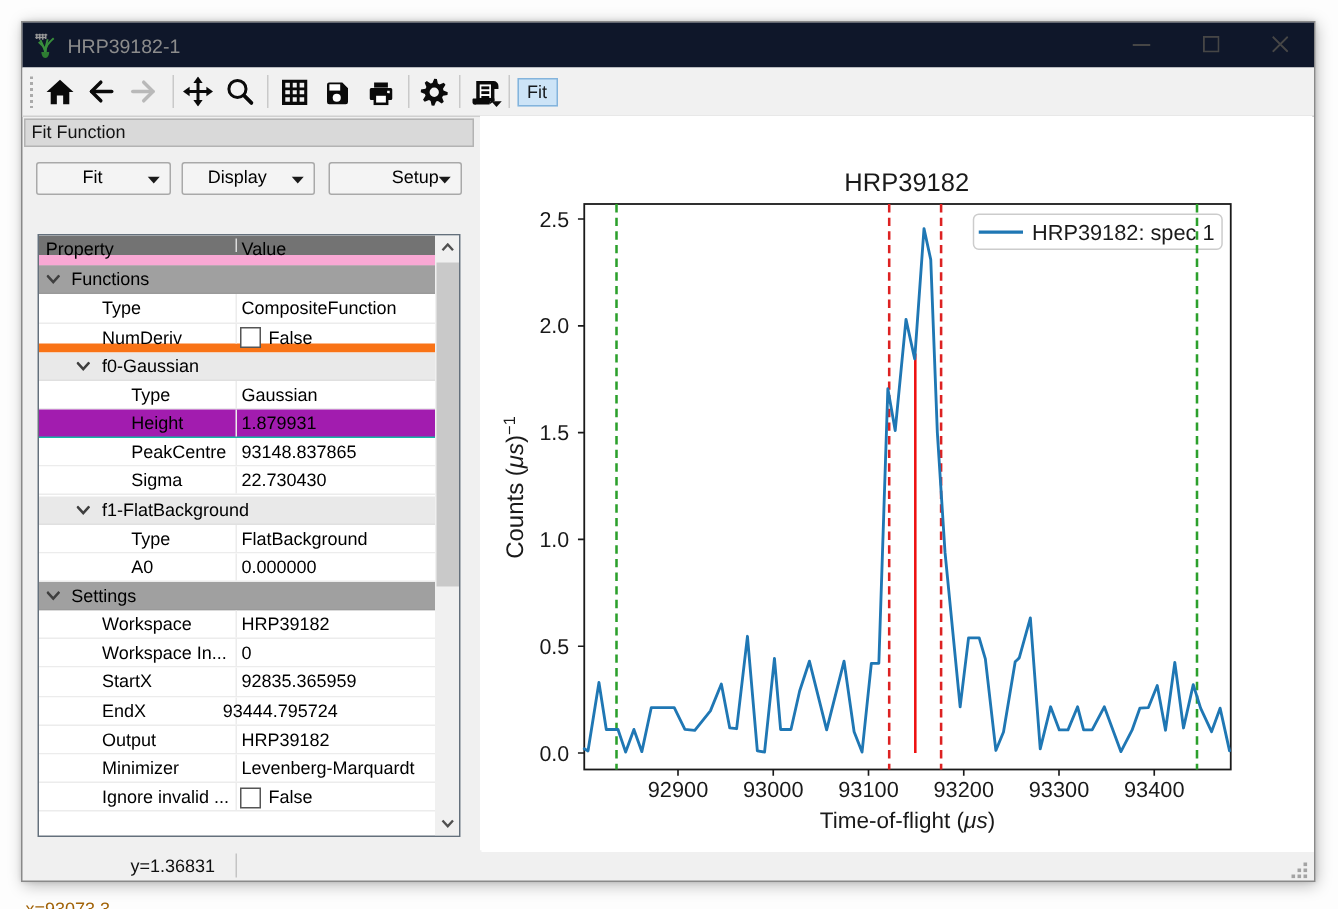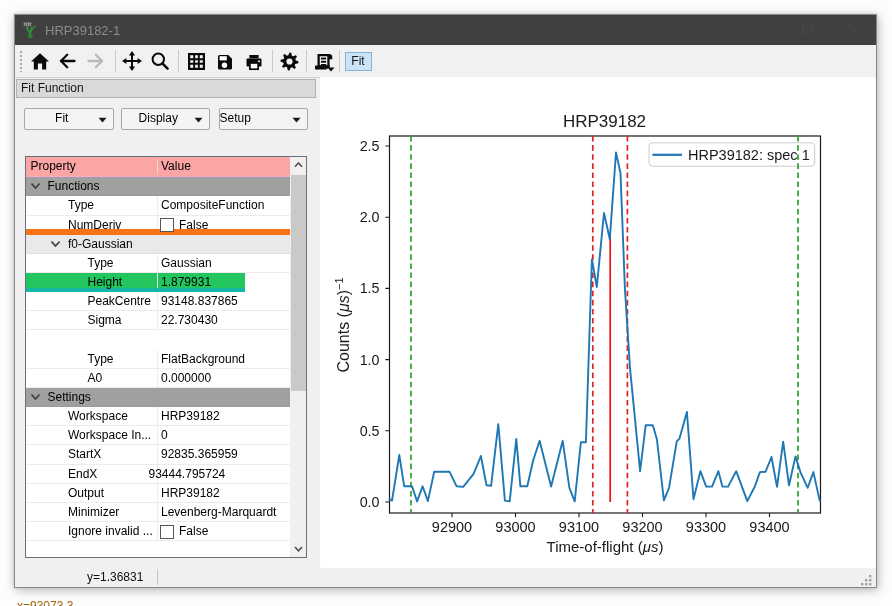--- a/index.html
+++ b/index.html
@@ -1,21 +1,21 @@
 <!DOCTYPE html>
 <html><head><meta charset="utf-8">
 <style>
 html,body{margin:0;padding:0;width:892px;height:606px;background:#fdfdfd;font-family:"Liberation Sans",sans-serif;-webkit-font-smoothing:antialiased}
 #win{position:absolute;left:14px;top:14px;width:860.5px;height:571.5px;background:#f0f0f0;border:1px solid #898989;box-shadow:1px 2px 10px rgba(0,0,0,0.28),0 0 3px rgba(0,0,0,0.12);box-sizing:content-box}
 .abs{position:absolute}
 #tbl-wrap{font-size:12px;color:#000}
 </style></head>
 <body>
 <div id="win">
- <div class="abs" style="left:0;top:0;width:860.5px;height:30px;background:#404040">
+ <div class="abs" style="left:0;top:0;width:860.5px;height:30px;background:#0f172a">
       <svg style="position:absolute;left:8px;top:7px" width="15" height="17" viewBox="0 0 15 17">
         <g stroke="#9a9a9a" stroke-width="0.9" fill="none">
           <path d="M0.5 1.2 H8.5 M0.5 3 H8 M1.5 0.5 V4 M3.5 0.5 V4.5 M5.5 0.5 V4.5 M7.5 0.5 V4"></path>
         </g>
         <g stroke="#388e3c" stroke-width="1.3" fill="none">
           <path d="M7.2 13.5 C7.2 9.5 5.5 8.5 2.8 6"></path>
           <path d="M7.2 13.5 C7.2 8.5 9.5 6.5 12.8 3.5"></path>
           <path d="M7.2 13.5 C7.2 9 8.2 6 8.8 4.2"></path>
           <path d="M7.2 13.5 C6.8 10 5.6 8.7 4 4.8"></path>
         </g>
@@ -110,28 +110,28 @@
         <path d="M0.5 0.8 L4.5 5.4 L8.5 0.8 Z" fill="#1a1a1a"></path>
       </svg>
     </div>
     <div style="position:absolute;left:120.5px;top:108px;width:89.5px;height:21.5px;background:#f4f4f4;border:1px solid #a9a9a9;border-radius:2px;box-sizing:border-box">
       <span style="position:absolute;left:0;right:14px;text-align:center;line-height:19.5px">Display</span>
       <svg style="position:absolute;right:6px;top:7.5px" width="9" height="6" viewBox="0 0 9 6">
         <path d="M0.5 0.8 L4.5 5.4 L8.5 0.8 Z" fill="#1a1a1a"></path>
       </svg>
     </div>
     <div style="position:absolute;left:218.5px;top:108px;width:89.0px;height:21.5px;background:#f4f4f4;border:1px solid #a9a9a9;border-radius:2px;box-sizing:border-box">
-      <span style="position:absolute;left:0;right:14px;text-align:left;line-height:19.5px">Setup</span>
+      <span style="position:absolute;left:0;right:14px;text-align:right;line-height:19.5px">Setup</span>
       <svg style="position:absolute;right:6px;top:7.5px" width="9" height="6" viewBox="0 0 9 6">
         <path d="M0.5 0.8 L4.5 5.4 L8.5 0.8 Z" fill="#1a1a1a"></path>
       </svg>
     </div>
 <div id="tbl-wrap">
 <div style="position:absolute;left:24.5px;top:156.0px;width:282.0px;height:401.5px;border:1px solid #64707c;background:#fff;box-sizing:border-box;overflow:hidden">
-<div style="position:absolute;left:0;top:0;width:264.5px;height:20.3px;background:#fca5a5;border-bottom:1px solid #f9a8d4;box-sizing:border-box">
+<div style="position:absolute;left:0;top:0;width:264.5px;height:20.3px;background:#737373;border-bottom:7px solid #f9a8d4;box-sizing:border-box">
           <span style="position:absolute;left:5px;top:0;line-height:19.3px">Property</span>
           <span style="position:absolute;left:135.5px;top:0;line-height:19.3px">Value</span>
           <div style="position:absolute;left:131.5px;top:2px;bottom:2px;width:1px;background:#dcdcdc"></div>
         </div>
 <div style="position:absolute;left:0;top:20.30px;width:264.5px;height:19.15px;background:#a0a0a0;border-bottom:1px solid #9a9a9a;box-sizing:border-box;line-height:19.15px">
           <svg style="position:absolute;left:5.0px;top:6.074999999999999px" width="9" height="7" viewBox="0 0 9 7">
             <path d="M1 1.2 L4.5 5 L8 1.2" stroke="#3f3f3f" stroke-width="1.7" fill="none" stroke-linecap="square"></path>
           </svg>
           <span style="position:absolute;left:22px">Functions</span>
         </div>
@@ -150,34 +150,40 @@
           <svg style="position:absolute;left:25.5px;top:6.074999999999999px" width="9" height="7" viewBox="0 0 9 7">
             <path d="M1 1.2 L4.5 5 L8 1.2" stroke="#3f3f3f" stroke-width="1.7" fill="none" stroke-linecap="square"></path>
           </svg>
           <span style="position:absolute;left:42.5px">f0-Gaussian</span>
         </div>
 <div style="position:absolute;left:0;top:96.90px;width:264.5px;height:19.15px;background:#fff;border-bottom:1px solid #ececec;box-sizing:border-box;line-height:19.15px">
           <span style="position:absolute;left:62px">Type</span>
           <div style="position:absolute;left:131.5px;top:0;bottom:0;width:1px;background:#ececec"></div>
           <span style="position:absolute;left:135.5px">Gaussian</span>
         </div>
-<div style="position:absolute;left:0;top:116.05px;width:219px;height:19.15px;background:#22c55e;border-bottom:4px solid #14b8a6;box-sizing:border-box;line-height:19.15px">
+<div style="position:absolute;left:0;top:116.05px;width:294px;height:19.15px;background:#a21caf;border-bottom:1px solid #14b8a6;box-sizing:border-box;line-height:19.15px">
           <span style="position:absolute;left:62px">Height</span>
           <div style="position:absolute;left:131.5px;top:0;bottom:0;width:1px;background:#ececec"></div>
           <span style="position:absolute;left:135.5px">1.879931</span>
         </div>
 <div style="position:absolute;left:0;top:135.20px;width:264.5px;height:19.15px;background:#fff;border-bottom:1px solid #ececec;box-sizing:border-box;line-height:19.15px">
           <span style="position:absolute;left:62px">PeakCentre</span>
           <div style="position:absolute;left:131.5px;top:0;bottom:0;width:1px;background:#ececec"></div>
           <span style="position:absolute;left:135.5px">93148.837865</span>
         </div>
 <div style="position:absolute;left:0;top:154.35px;width:264.5px;height:19.15px;background:#fff;border-bottom:1px solid #ececec;box-sizing:border-box;line-height:19.15px">
           <span style="position:absolute;left:62px">Sigma</span>
           <div style="position:absolute;left:131.5px;top:0;bottom:0;width:1px;background:#ececec"></div>
           <span style="position:absolute;left:135.5px">22.730430</span>
+        </div>
+<div style="position:absolute;left:0;top:173.50px;width:264.5px;height:19.15px;background:#e9e9e9;border-bottom:1px solid #e0e0e0;box-sizing:border-box;line-height:19.15px">
+          <svg style="position:absolute;left:25.5px;top:6.074999999999999px" width="9" height="7" viewBox="0 0 9 7">
+            <path d="M1 1.2 L4.5 5 L8 1.2" stroke="#3f3f3f" stroke-width="1.7" fill="none" stroke-linecap="square"></path>
+          </svg>
+          <span style="position:absolute;left:42.5px">f1-FlatBackground</span>
         </div>
 <div style="position:absolute;left:0;top:192.65px;width:264.5px;height:19.15px;background:#fff;border-bottom:1px solid #ececec;box-sizing:border-box;line-height:19.15px">
           <span style="position:absolute;left:62px">Type</span>
           <div style="position:absolute;left:131.5px;top:0;bottom:0;width:1px;background:#ececec"></div>
           <span style="position:absolute;left:135.5px">FlatBackground</span>
         </div>
 <div style="position:absolute;left:0;top:211.80px;width:264.5px;height:19.15px;background:#fff;border-bottom:1px solid #ececec;box-sizing:border-box;line-height:19.15px">
           <span style="position:absolute;left:62px">A0</span>
           <div style="position:absolute;left:131.5px;top:0;bottom:0;width:1px;background:#ececec"></div>
           <span style="position:absolute;left:135.5px">0.000000</span>

